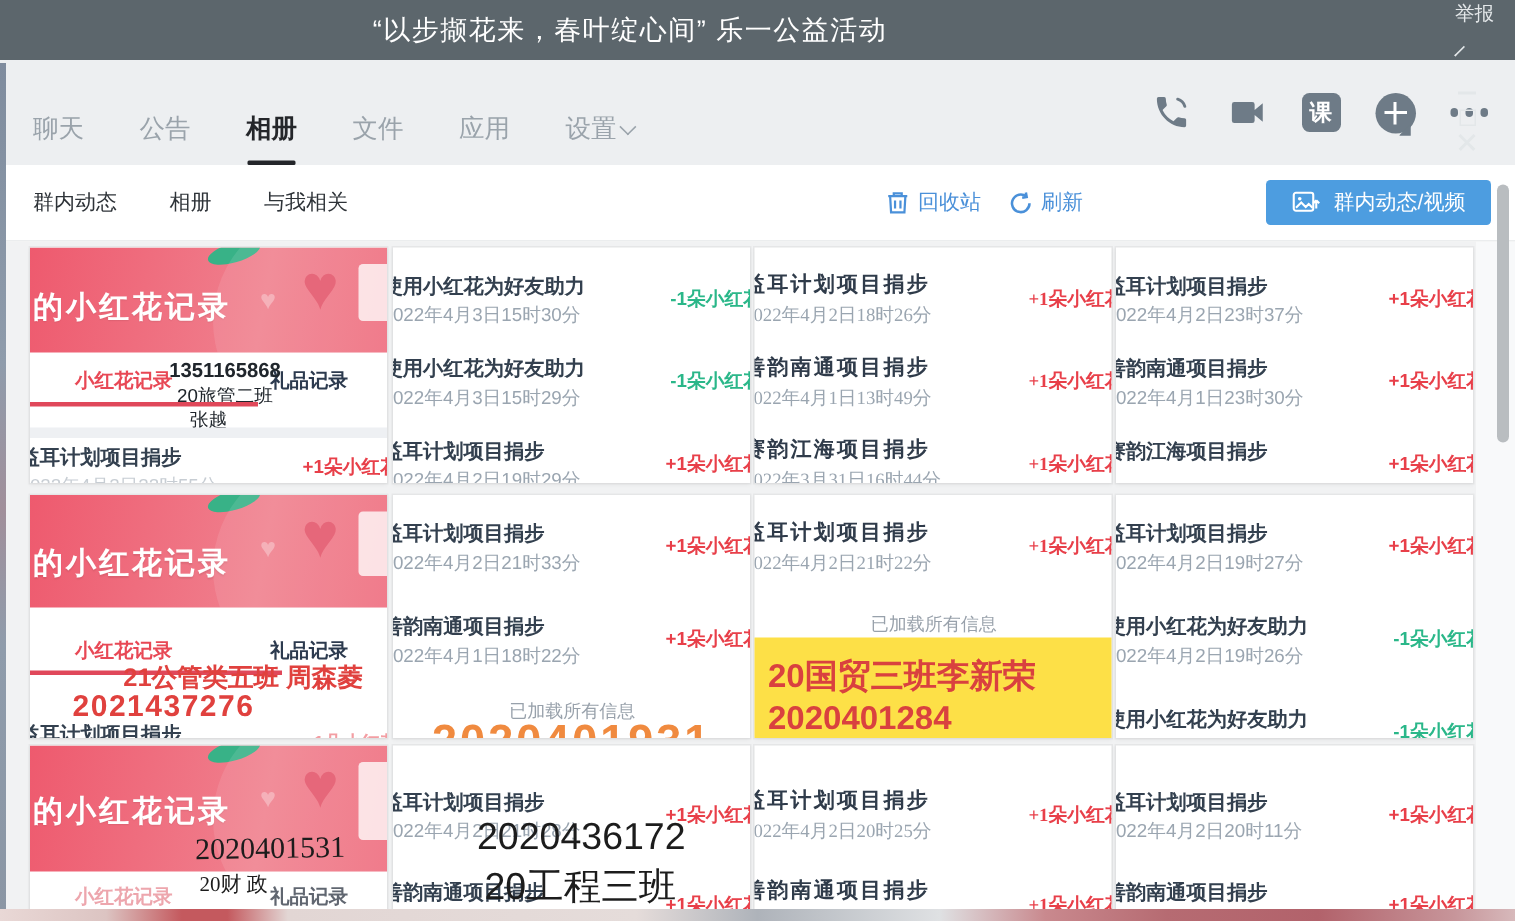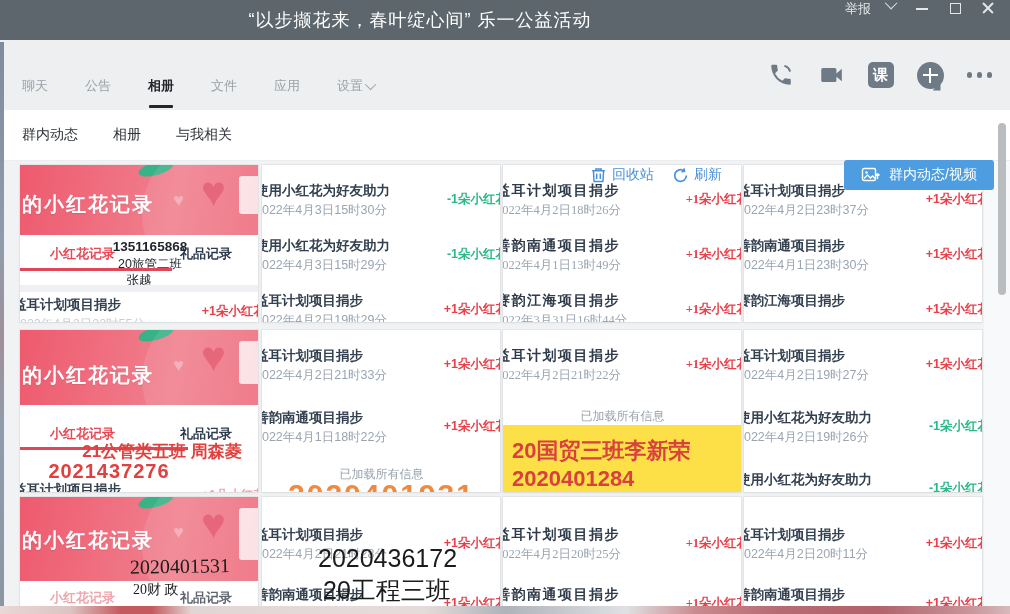--- a/index.html
+++ b/index.html
@@ -3,53 +3,53 @@
 <meta charset="utf-8">
 <style>
   html,body{margin:0;padding:0;width:1010px;height:614px;overflow:hidden;
     font-family:"Liberation Sans",sans-serif;background:#f1f2f3;}
   .window{position:relative;width:1010px;height:614px;overflow:hidden;background:#f1f2f3;}
 
   
   .titlebar{position:relative;height:40px;background:#5c666c;z-index:30;}
   .t-title{position:absolute;left:0;right:170px;top:0;line-height:40px;text-align:center;
     color:#fff;font-size:18px;letter-spacing:1px;white-space:nowrap;}
-  .t-controls{position:absolute;right:14px;top:0;height:32px;display:flex;align-items:flex-start;gap:17px;color:#e3e7e9;}
+  .t-controls{position:absolute;right:14px;top:0;height:32px;display:flex;align-items:flex-start;gap:17px;color:#e3e7e9;flex-direction:column;}
   .report{font-size:13px;cursor:default;}
   .chev{width:8px;height:8px;border-left:1.6px solid currentColor;border-bottom:1.6px solid currentColor;
     transform:rotate(-45deg) translateY(-2px);display:inline-block;}
   .wbtn{position:relative;width:16px;height:16px;display:inline-block;}
   .btn-min::after{content:'';position:absolute;left:2px;right:2px;top:8px;height:2px;background:currentColor;}
   .btn-max::after{content:'';position:absolute;left:3px;top:3px;width:9px;height:9px;border:1.6px solid currentColor;}
   .btn-close::before,.btn-close::after{content:'';position:absolute;left:1px;top:7px;width:14px;height:1.8px;background:currentColor;}
   .btn-close::before{transform:rotate(45deg);} .btn-close::after{transform:rotate(-45deg);}
 
   
   .tabbar{position:relative;height:70px;background:#edeff1;display:flex;align-items:center;padding:0 0 0 22px;z-index:20;}
-  .tab{font-size:13px;color:#9aa3ab;margin-right:37px;position:relative;cursor:default;display:flex;align-items:center;gap:5px;margin-top:21px;}
+  .tab{font-size:17px;color:#9aa3ab;margin-right:37px;position:relative;cursor:default;display:flex;align-items:center;gap:5px;margin-top:21px;}
   .tab.active{color:#24262a;font-weight:bold;}
   .tab.active::after{content:'';position:absolute;left:1px;right:1px;bottom:-13px;height:3px;background:#24262a;border-radius:1px;}
   .tab .chev-g{width:7px;height:7px;border-left:1.5px solid #9aa3ab;border-bottom:1.5px solid #9aa3ab;
     transform:rotate(-45deg) translateY(-2px);display:inline-block;}
   .hicons{position:absolute;right:18px;top:0;height:70px;display:flex;align-items:center;gap:23px;}
   .ke-box{width:26px;height:26px;background:#6e7b87;border-radius:5px;color:#fff;display:flex;
     align-items:center;justify-content:center;font-size:15px;font-weight:bold;}
   .plus-bubble{position:relative;width:27px;height:27px;border-radius:50%;background:#6e7b87;}
   .plus-bubble::before{content:'';position:absolute;left:6px;top:12.2px;width:15px;height:2.6px;background:#fff;}
   .plus-bubble::after{content:'';position:absolute;left:12.2px;top:6px;width:2.6px;height:15px;background:#fff;}
   .plus-tail{position:absolute;bottom:-2px;right:3px;width:8px;height:8px;background:#6e7b87;
     clip-path:polygon(100% 0,100% 100%,0 100%);}
   .dots{display:flex;gap:4.5px;align-items:center;}
   .dots i{width:5.5px;height:5.5px;border-radius:50%;background:#6e7b87;display:block;}
 
   
   .toolbar{position:relative;height:50px;background:#fff;display:flex;align-items:center;padding:0 0 0 22px;
     border-bottom:1px solid #ebedee;z-index:20;}
   .subtab{font-size:14px;color:#2e3338;margin-right:35px;cursor:default;}
-  .tool-right{position:absolute;right:16px;top:0;height:50px;display:flex;align-items:center;gap:18px;margin-top:40px;}
+  .tool-right{position:absolute;right:16px;top:0;height:50px;display:flex;align-items:center;gap:18px;}
   .tool-link{display:flex;align-items:center;gap:5px;color:#4a90d9;font-size:14px;cursor:default;}
   .mr110{margin-right:104px;}
   .upload-btn{display:flex;align-items:center;justify-content:center;gap:8px;width:150px;height:30px;
     background:#4d9de0;border-radius:3px;color:#fff;font-size:14px;cursor:default;}
 
   
   .grid{position:absolute;left:0;top:160px;right:0;bottom:0;background:#f1f2f3;overflow:hidden;}
   .track{position:absolute;right:0;top:0;bottom:0;width:26px;background:#f8f9fa;}
   .card{position:absolute;background:#fff;overflow:hidden;
     box-shadow:0 0 0 1px rgba(0,0,0,0.045),0 1px 3px rgba(0,0,0,0.05);}

